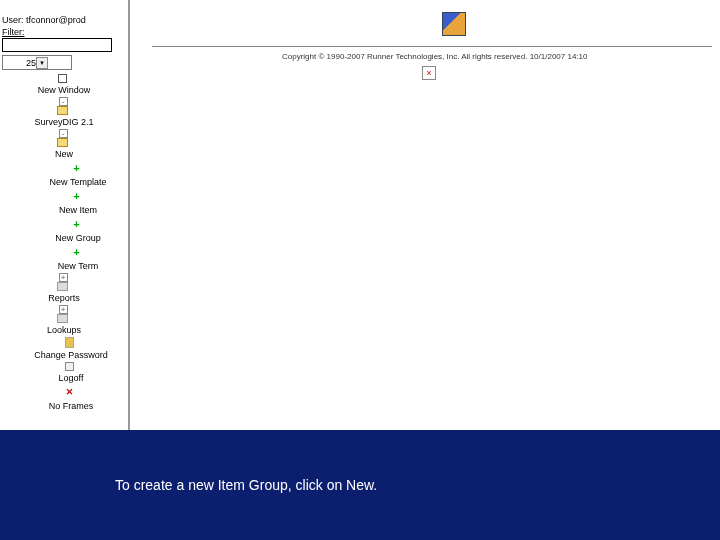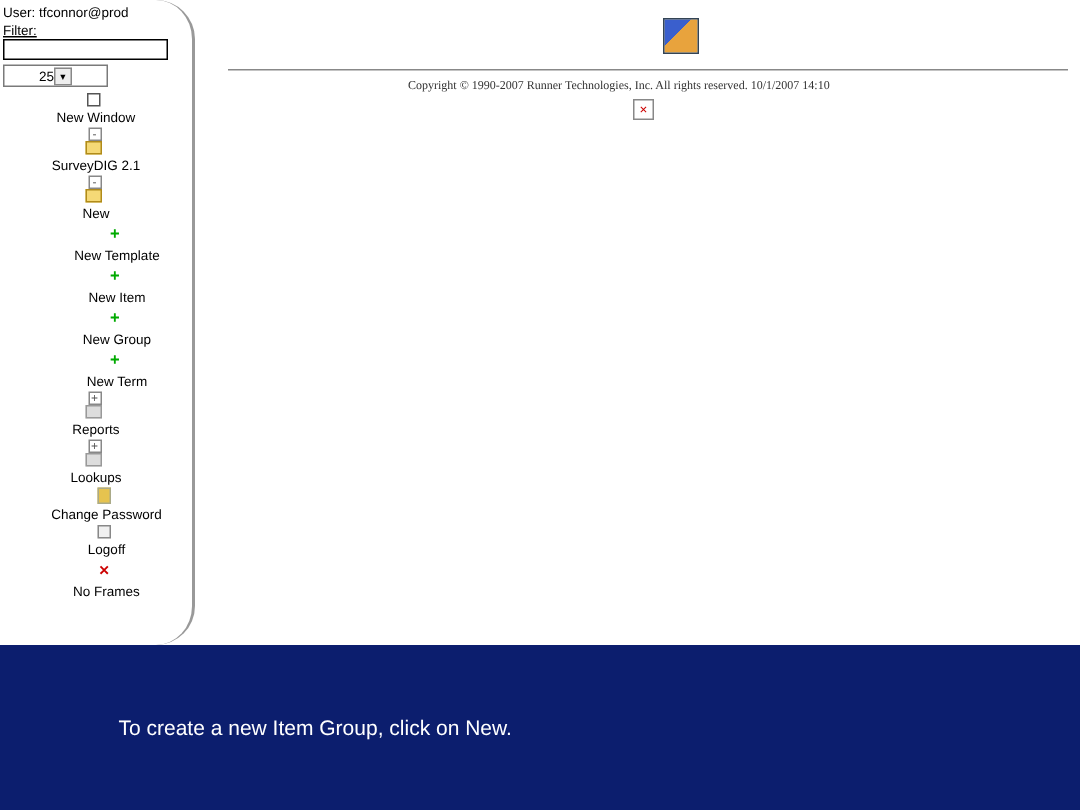--- a/index.html
+++ b/index.html
@@ -6,21 +6,21 @@
   html,body { width:720px; height:540px; font-family:Verdana,Arial,sans-serif; }
   body { background:#0c1e6e; position:relative; overflow:hidden; }
 
   
   .app { position:absolute; left:0; top:0; width:720px; height:430px;
          background:#ffffff; }
 
   
   .sidebar { position:absolute; left:0; top:0; width:130px; height:430px;
              border-right:2px solid #999; background:#fff; font-size:9px;
-             color:#000; padding:3px 2px;border-radius:26px; }
+             color:#000; padding:15px 2px; }
   .userline { font-size:9px; margin-bottom:1px; white-space:nowrap; }
   .userlbl { display:inline-block; }
   .filterlbl { font-size:9px; margin-top:2px;text-decoration:underline; }
   .filterbox { width:110px; height:14px; border:1px solid #000; background:#fff;
                margin-top:1px; }
   .combo { width:70px; height:15px; border:1px solid #7a7a7a; background:#fff;
            margin-top:3px; display:flex; align-items:center; justify-content:center;
            padding:0 2px; font-size:9px; }
   .combo .arrow { width:12px; height:12px; background:#eee; border:1px solid #888;
                   display:flex;align-items:center;justify-content:center; font-size:7px;}
@@ -46,28 +46,28 @@
   .indent2{ padding-left:28px;}
 
   
   .content { position:absolute; left:132px; top:0; right:0; height:430px;
              background:#fff; }
   .logo { position:absolute; left:310px; top:12px; width:24px; height:24px;
           background:linear-gradient(135deg,#3a5fcd 40%,#e8a33d 40%);
           border:1px solid #345; }
   .hr { position:absolute; left:20px; right:8px; top:46px; height:1px;
         background:#888;}
-  .copy { position:absolute; left:140px; top:52px; font-size:8px; color:#333;font-family:Liberation Serif, serif;}
+  .copy { position:absolute; left:150px; top:52px; font-size:8px; color:#333;}
   .imgph { position:absolute; left:290px; top:66px; width:14px;height:14px;
            border:1px solid #888; display:flex;align-items:center;justify-content:center;
            color:#c00; font-size:9px;}
 
   
   .caption { position:absolute; left:0; bottom:35px; width:720px; height:34px;
-             color:#fff; font-size:14px; padding-left:79px; padding-top:6px;
+             color:#fff; font-size:14px; padding-left:115px; padding-top:6px;
              font-family:Verdana,sans-serif; }
 </style>
 </head>
 <body>
 
 <div class="app">
 
   <div class="sidebar">
     <div class="userline">
       <span class="userlbl">User:</span>

